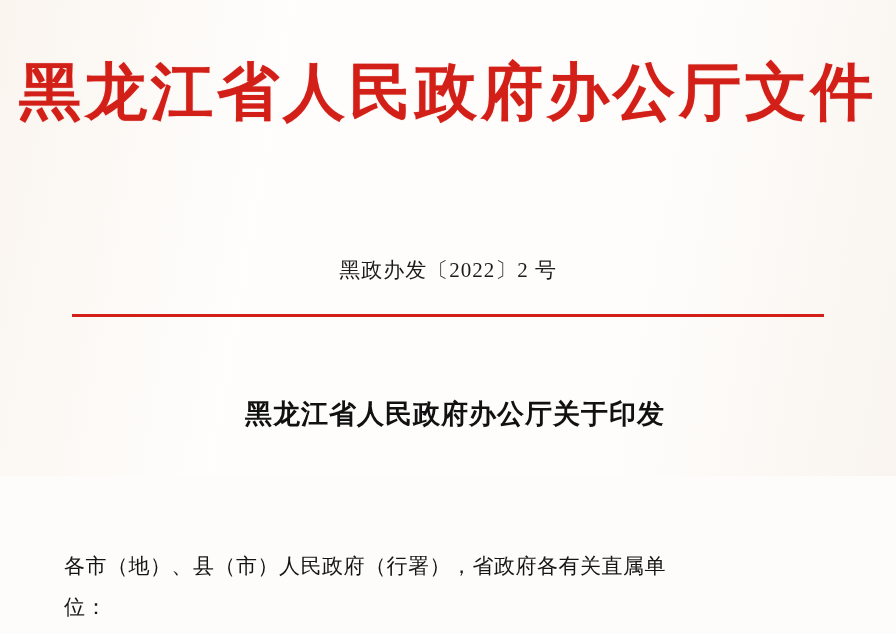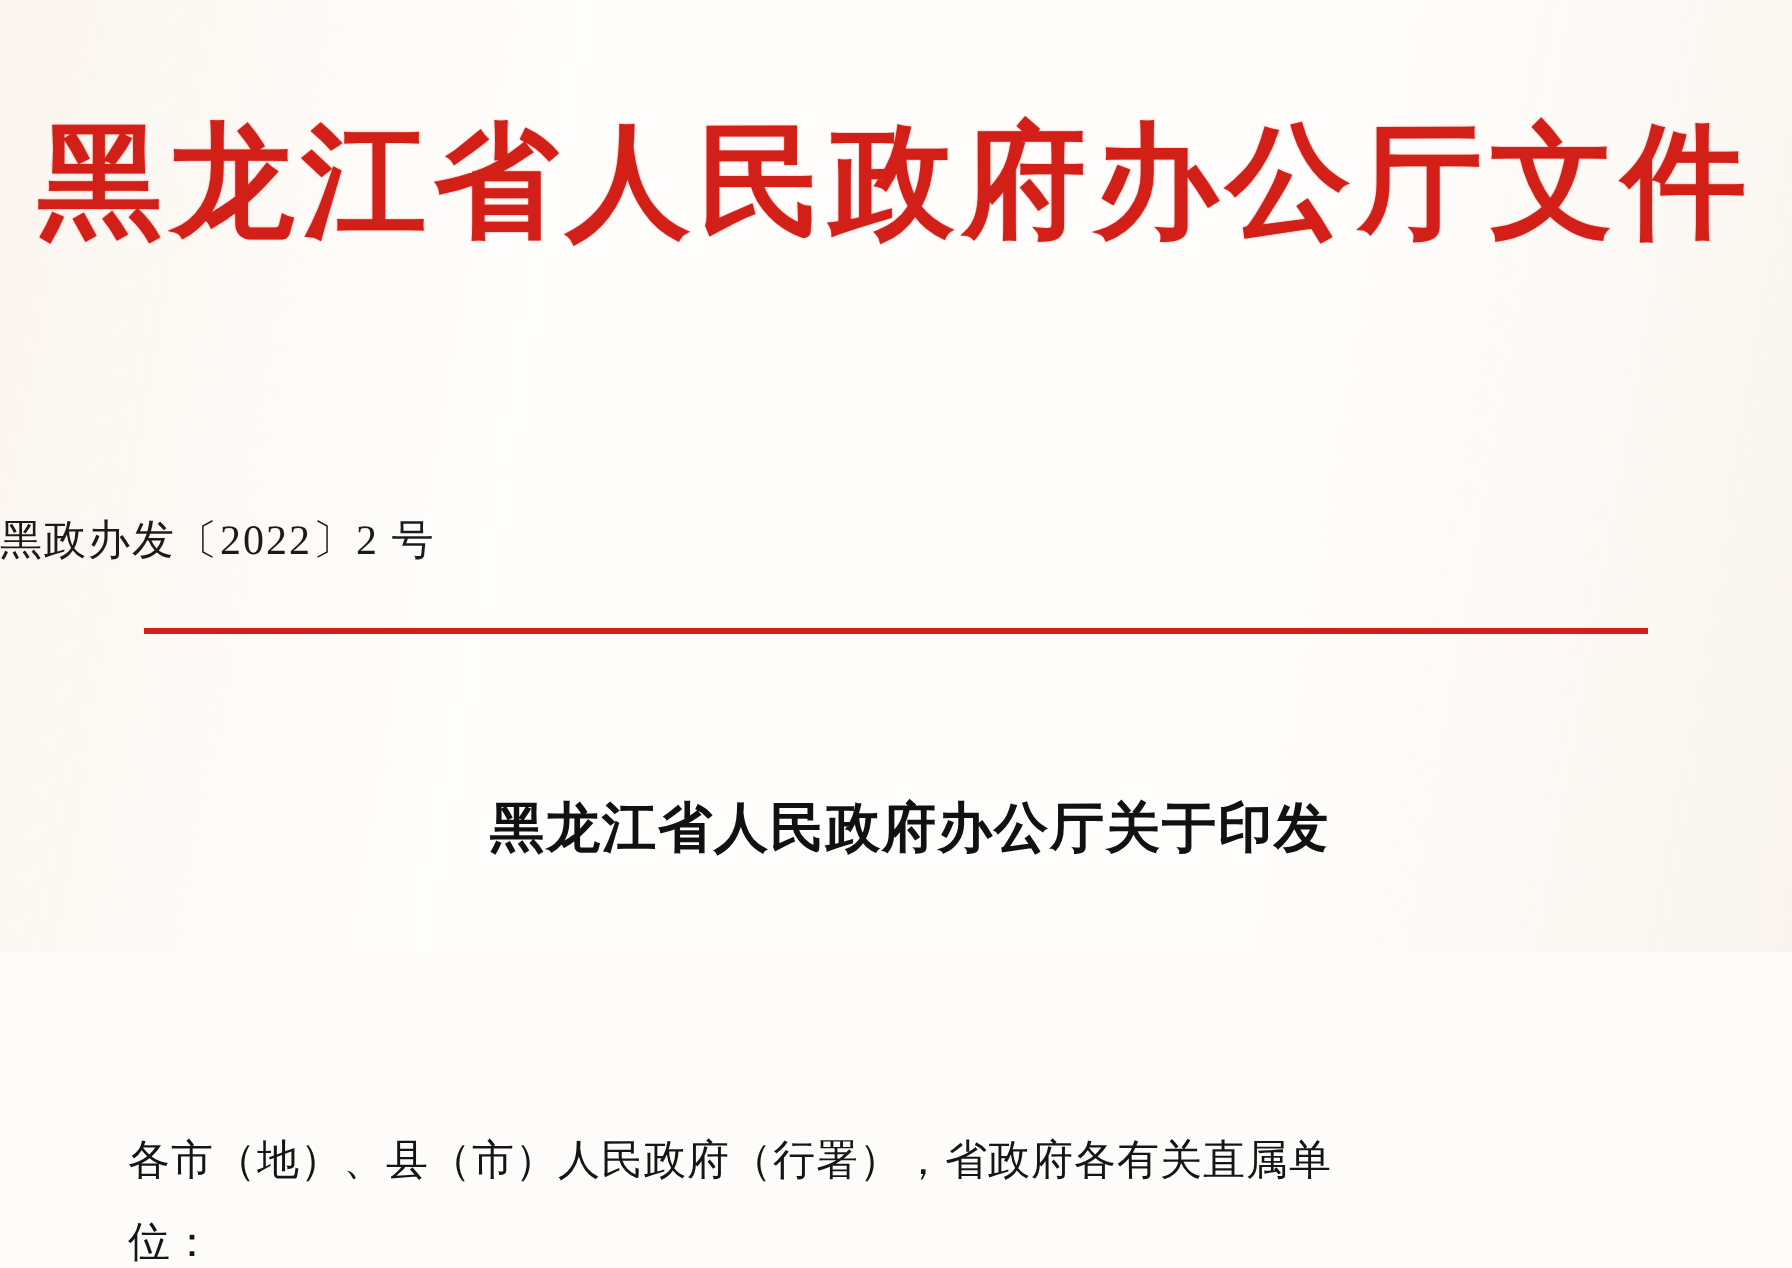--- a/index.html
+++ b/index.html
@@ -41,20 +41,21 @@
     letter-spacing: 4px;
     line-height: 1.18;
     text-shadow: 0 0 1px rgba(210,31,23,0.55);
     white-space: nowrap;
   }
   .doc-number {
     position: absolute;
     top: 256px;
     left: 0;
     width: 896px;
+    text-align: center;
     font-size: 21px;
     color: #1b1b1b;
     letter-spacing: 1px;
     white-space: nowrap;
   }
   .red-rule {
     position: absolute;
     top: 314px;
     left: 72px;
     width: 752px;
@@ -81,21 +82,21 @@
   .addressee {
     position: absolute;
     top: 546px;
     left: 64px;
     width: 768px;
     font-size: 21px;
     color: #151515;
     line-height: 1.95;
     letter-spacing: 0.5px;
   }
-  .addressee .l1 { display: block; white-space: nowrap; margin-top: 14px; }
+  .addressee .l1 { display: block; white-space: nowrap; }
   .addressee .l2 { display: block; white-space: nowrap; }
 </style>
 </head>
 <body>
 
 <div class="page">
   <div class="paper-tint"></div>
 
   <div class="masthead">黑龙江省人民政府办公厅文件</div>
 

